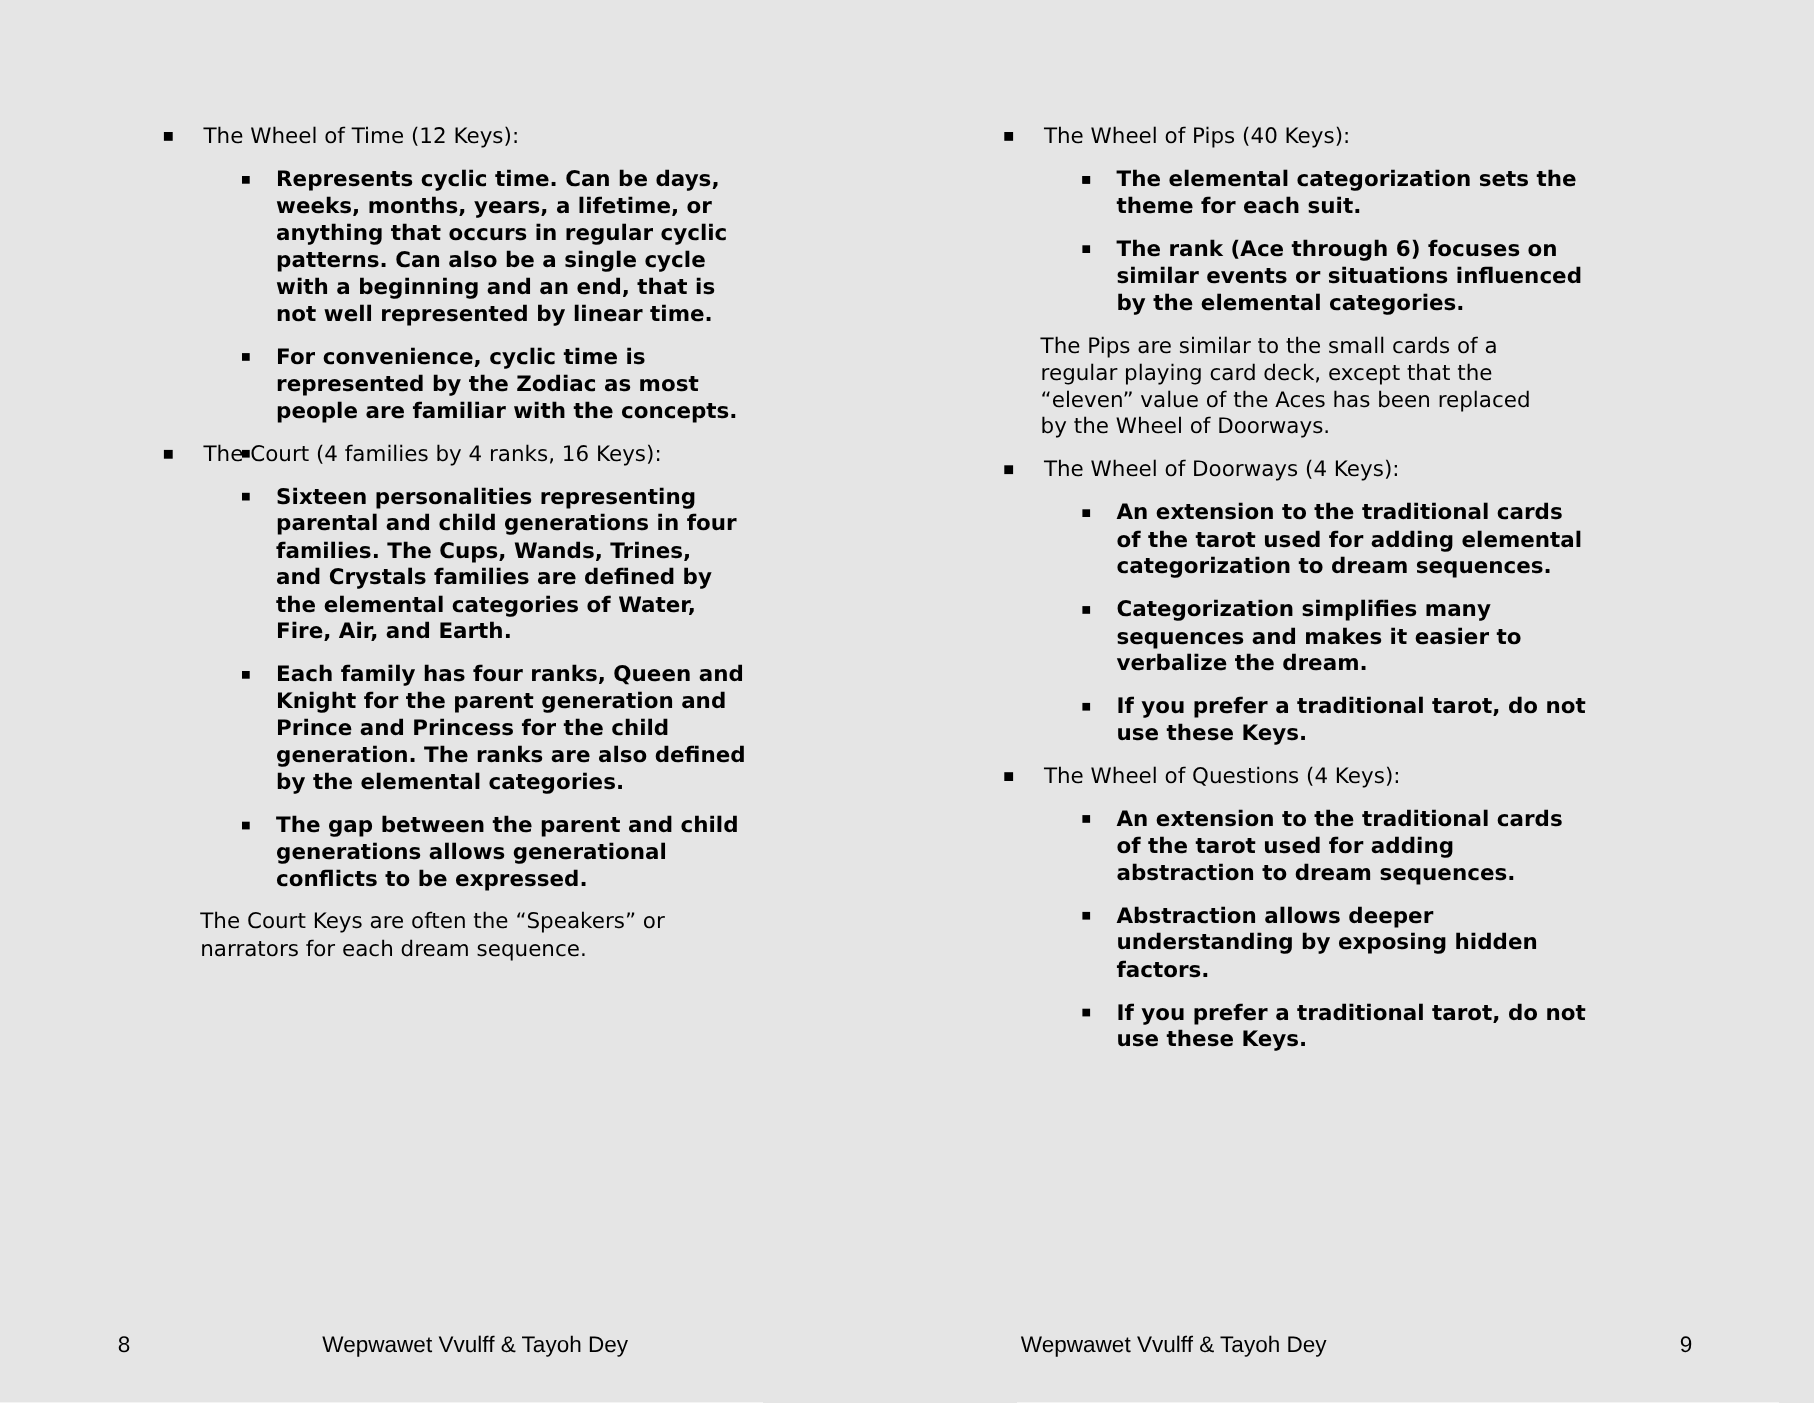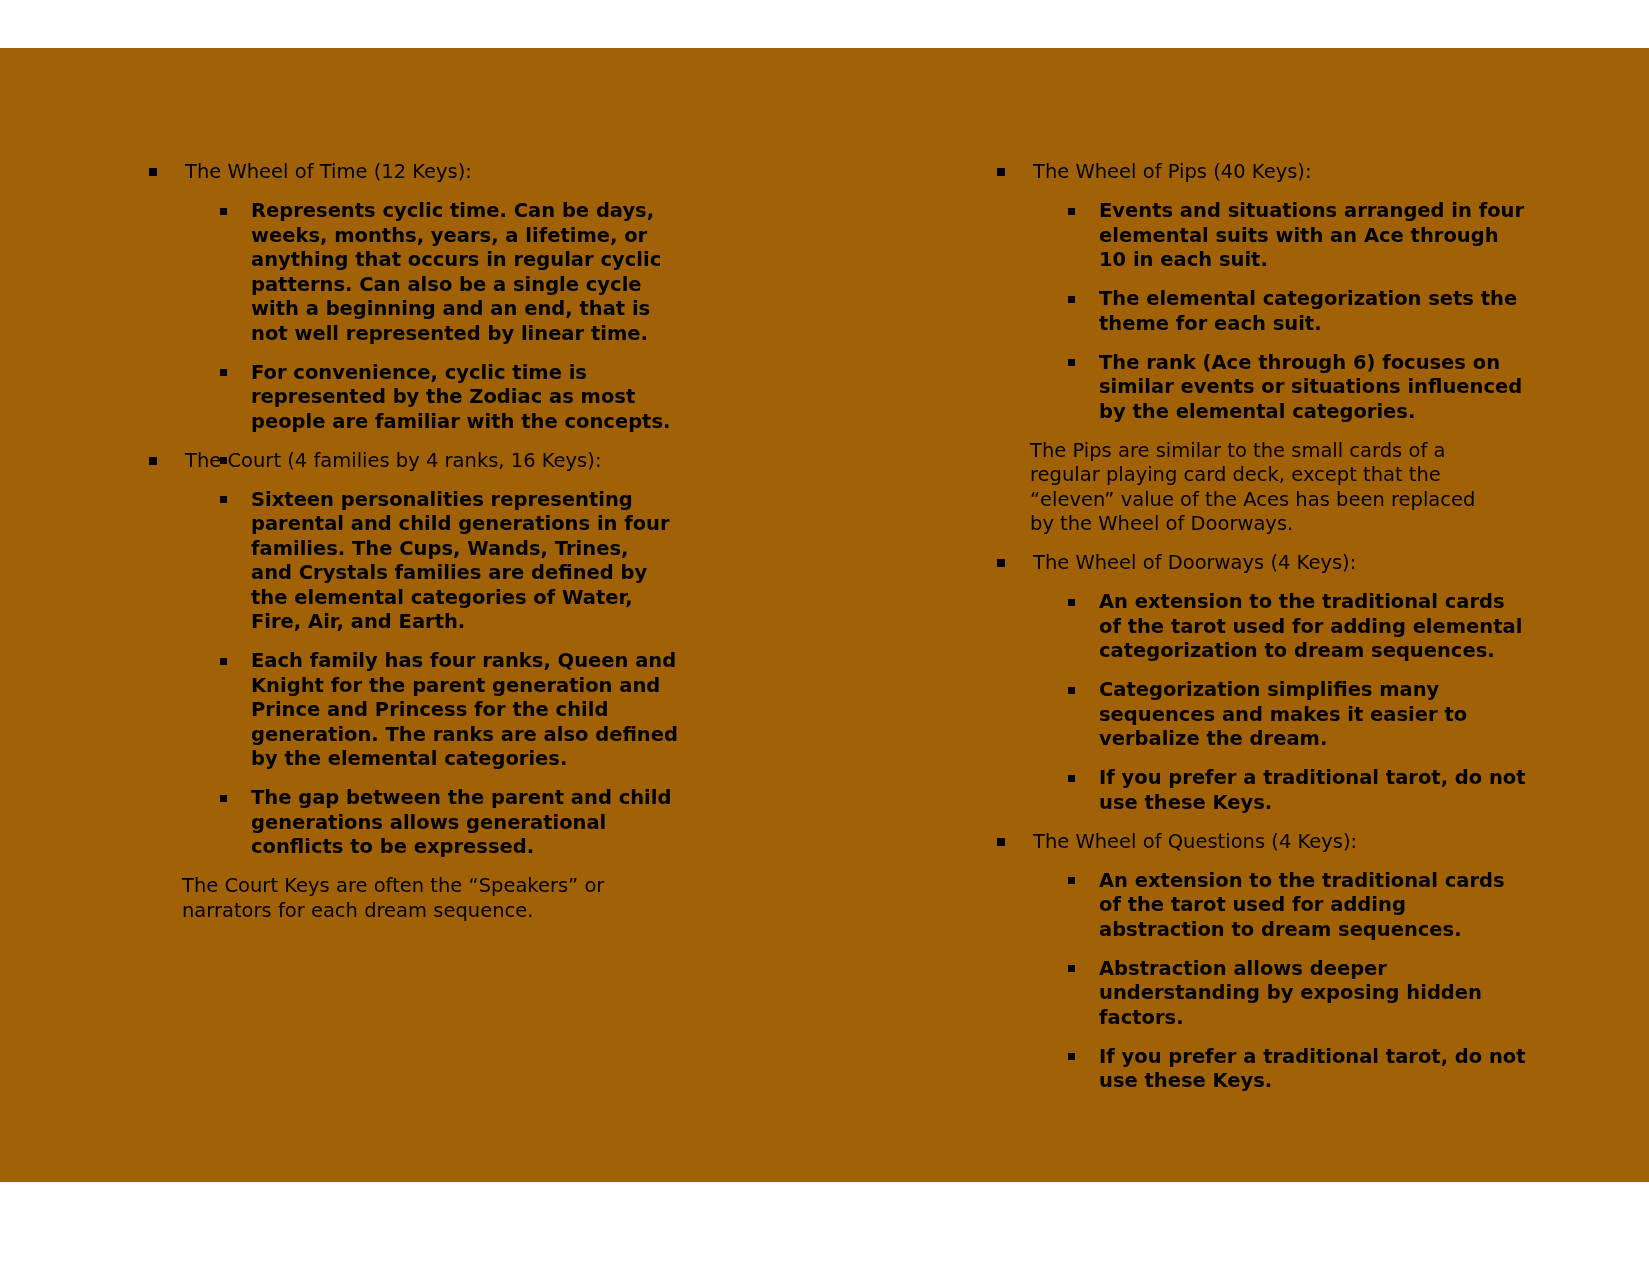--- a/index.html
+++ b/index.html
@@ -3,35 +3,34 @@
 <meta charset="utf-8">
 <style>
   html, body {
     margin: 0;
     padding: 0;
     background: #ffffff;
   }
   .spread {
     position: relative;
     width: 1649px;
-    height: 1134px;
-    background: #a16207;
+    height: 1275px;
+    background: #e5e5e5;
     color: #000000;
     font-family: "DejaVu Sans", sans-serif;
     overflow: hidden;
-    margin-top: 48px;
   }
   .content {
     position: absolute;
     top: 112px;
     font-size: 19.5px;
     line-height: 24.5px;
   }
   #content-left  { left: 148px; width: 620px; }
-  #content-right { left: 996px; width: 620px; }
+  #content-right { left: 912px; width: 620px; }
 
   .block { position: relative; }
   .block + .block { margin-top: 14.5px; }
 
   .line { white-space: nowrap; }
 
   .bullet {
     position: absolute;
     background: #000000;
     display: block;
@@ -135,25 +134,20 @@
 
   <div class="content" id="content-right">
       <div class="block heading-bullet">
         <span class="bullet"></span>
         <div class="lines">
           <div class="line">The Wheel of Pips (40 Keys):</div>
         </div>
       </div>
       <div class="block sub-bullet">
         <span class="bullet"></span>
-        <div class="lines">
-          <div class="line">Events and situations arranged in four</div>
-          <div class="line">elemental suits with an Ace through</div>
-          <div class="line">10 in each suit.</div>
-        </div>
       </div>
       <div class="block sub-bullet">
         <span class="bullet"></span>
         <div class="lines">
           <div class="line">The elemental categorization sets the</div>
           <div class="line">theme for each suit.</div>
         </div>
       </div>
       <div class="block sub-bullet">
         <span class="bullet"></span>

